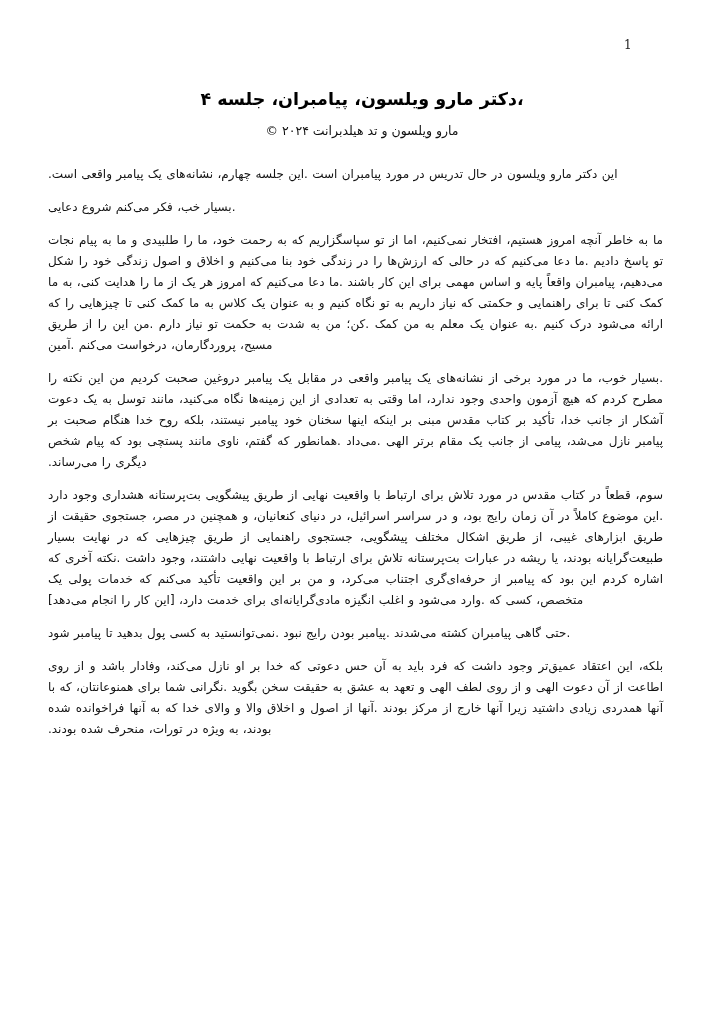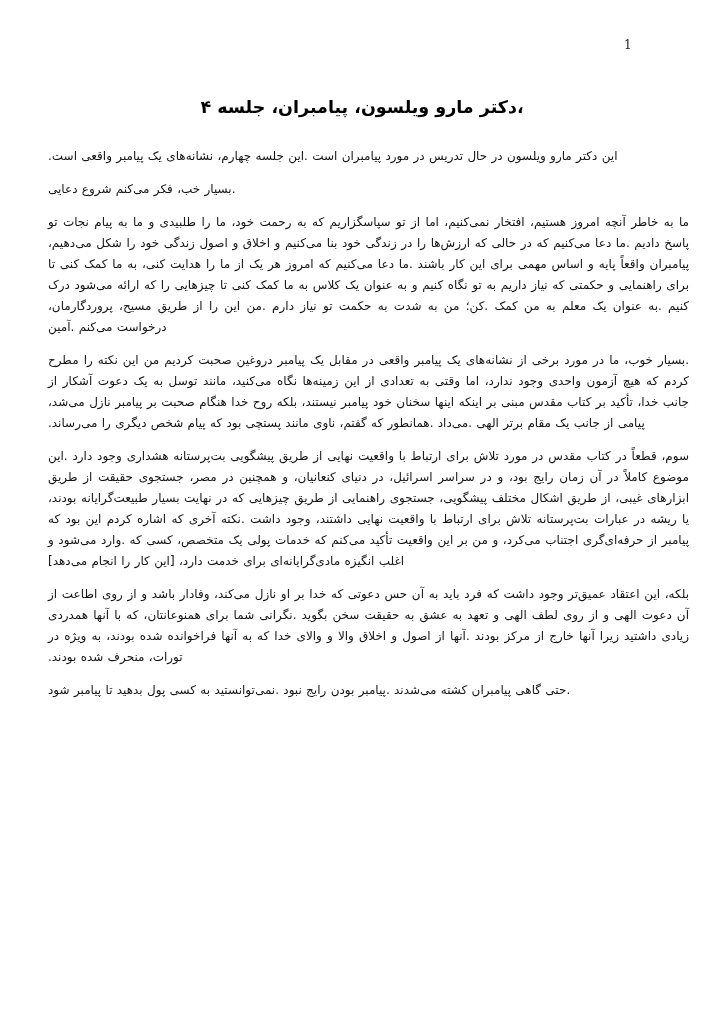--- a/index.html
+++ b/index.html
@@ -23,58 +23,59 @@
   }
   .doc-header {
     direction: rtl;
     text-align: center;
     padding-top: 76px;
   }
   .title-line {
     font-size: 17.5px;
     font-weight: bold;
     line-height: 30px;
-    margin: 16px;
+    margin: 8px;
     color: #000;
   }
   .byline {
     font-size: 12.5px;
     line-height: 18px;
     margin-top: 5px;
     color: #111;
   }
   .doc-body {
     direction: rtl;
     margin-top: 24px;
-    padding: 0 35px 0 48px; 
+    padding: 0 61px 0 48px; 
   }
   .doc-body p {
     font-size: 12px;
     line-height: 21px;
     margin: 0 0 12px 0;
     text-align: justify;
     text-align-last: left;
     word-spacing: 0.5px;
     color: #141414;
   }
 </style>
 </head>
 <body>
 
 <div class="page">
 
   <div class="page-number">1</div>
 
   <header class="doc-header">
     <h1 class="title-line">،دکتر مارو ویلسون، پیامبران، جلسه ۴</h1>
+    <div class="byline">مارو ویلسون و تد هیلدبرانت ۲۰۲۴ ©</div>
   </header>
 
   <main class="doc-body">
     <p>این دکتر مارو ویلسون در حال تدریس در مورد پیامبران است .این جلسه چهارم، نشانه‌های یک پیامبر واقعی است.</p>
     <p>.بسیار خب، فکر می‌کنم شروع دعایی</p>
     <p>ما به خاطر آنچه امروز هستیم، افتخار نمی‌کنیم، اما از تو سپاسگزاریم که به رحمت خود، ما را طلبیدی و ما به پیام نجات تو پاسخ دادیم .ما دعا می‌کنیم که در حالی که ارزش‌ها را در زندگی خود بنا می‌کنیم و اخلاق و اصول زندگی خود را شکل می‌دهیم، پیامبران واقعاً پایه و اساس مهمی برای این کار باشند .ما دعا می‌کنیم که امروز هر یک از ما را هدایت کنی، به ما کمک کنی تا برای راهنمایی و حکمتی که نیاز داریم به تو نگاه کنیم و به عنوان یک کلاس به ما کمک کنی تا چیزهایی را که ارائه می‌شود درک کنیم .به عنوان یک معلم به من کمک .کن؛ من به شدت به حکمت تو نیاز دارم .من این را از طریق مسیح، پروردگارمان، درخواست می‌کنم .آمین</p>
     <p>.بسیار خوب، ما در مورد برخی از نشانه‌های یک پیامبر واقعی در مقابل یک پیامبر دروغین صحبت کردیم من این نکته را مطرح کردم که هیچ آزمون واحدی وجود ندارد، اما وقتی به تعدادی از این زمینه‌ها نگاه می‌کنید، مانند توسل به یک دعوت آشکار از جانب خدا، تأکید بر کتاب مقدس مبنی بر اینکه اینها سخنان خود پیامبر نیستند، بلکه روح خدا هنگام صحبت بر پیامبر نازل می‌شد، پیامی از جانب یک مقام برتر الهی .می‌داد .همانطور که گفتم، ناوی مانند پستچی بود که پیام شخص دیگری را می‌رساند.</p>
     <p>سوم، قطعاً در کتاب مقدس در مورد تلاش برای ارتباط با واقعیت نهایی از طریق پیشگویی بت‌پرستانه هشداری وجود دارد .این موضوع کاملاً در آن زمان رایج بود، و در سراسر اسرائیل، در دنیای کنعانیان، و همچنین در مصر، جستجوی حقیقت از طریق ابزارهای غیبی، از طریق اشکال مختلف پیشگویی، جستجوی راهنمایی از طریق چیزهایی که در نهایت بسیار طبیعت‌گرایانه بودند، یا ریشه در عبارات بت‌پرستانه تلاش برای ارتباط با واقعیت نهایی داشتند، وجود داشت .نکته آخری که اشاره کردم این بود که پیامبر از حرفه‌ای‌گری اجتناب می‌کرد، و من بر این واقعیت تأکید می‌کنم که خدمات پولی یک متخصص، کسی که .وارد می‌شود و اغلب انگیزه مادی‌گرایانه‌ای برای خدمت دارد، [این کار را انجام می‌دهد]</p>
+    <p>.حتی گاهی پیامبران کشته می‌شدند .پیامبر بودن رایج نبود .نمی‌توانستید به کسی پول بدهید تا پیامبر شود</p>
     <p>بلکه، این اعتقاد عمیق‌تر وجود داشت که فرد باید به آن حس دعوتی که خدا بر او نازل می‌کند، وفادار باشد و از روی اطاعت از آن دعوت الهی و از روی لطف الهی و تعهد به عشق به حقیقت سخن بگوید .نگرانی شما برای همنوعانتان، که با آنها همدردی زیادی داشتید زیرا آنها خارج از مرکز بودند .آنها از اصول و اخلاق والا و والای خدا که به آنها فراخوانده شده بودند، به ویژه در تورات، منحرف شده بودند.</p>
-    <p>.حتی گاهی پیامبران کشته می‌شدند .پیامبر بودن رایج نبود .نمی‌توانستید به کسی پول بدهید تا پیامبر شود</p>
   </main>
 
 </div>
 
 </body></html>

